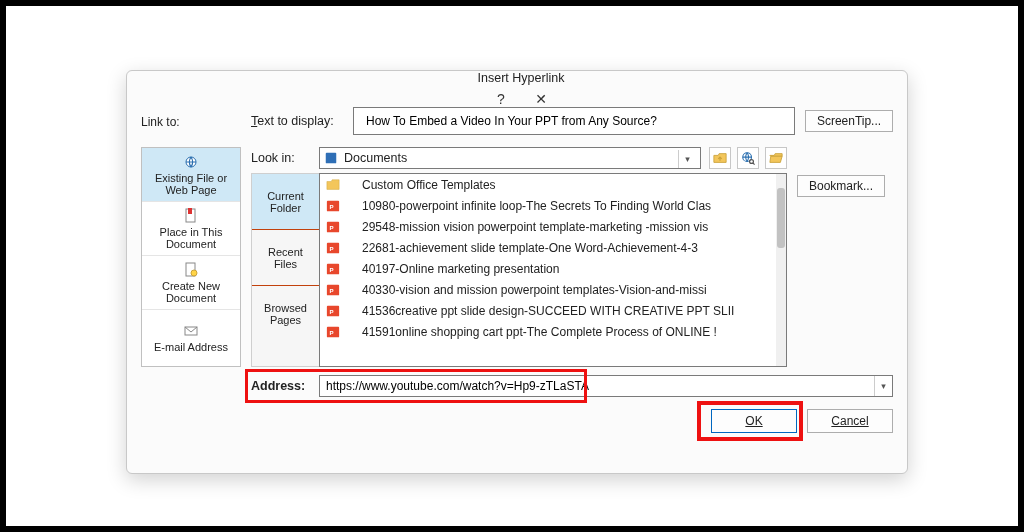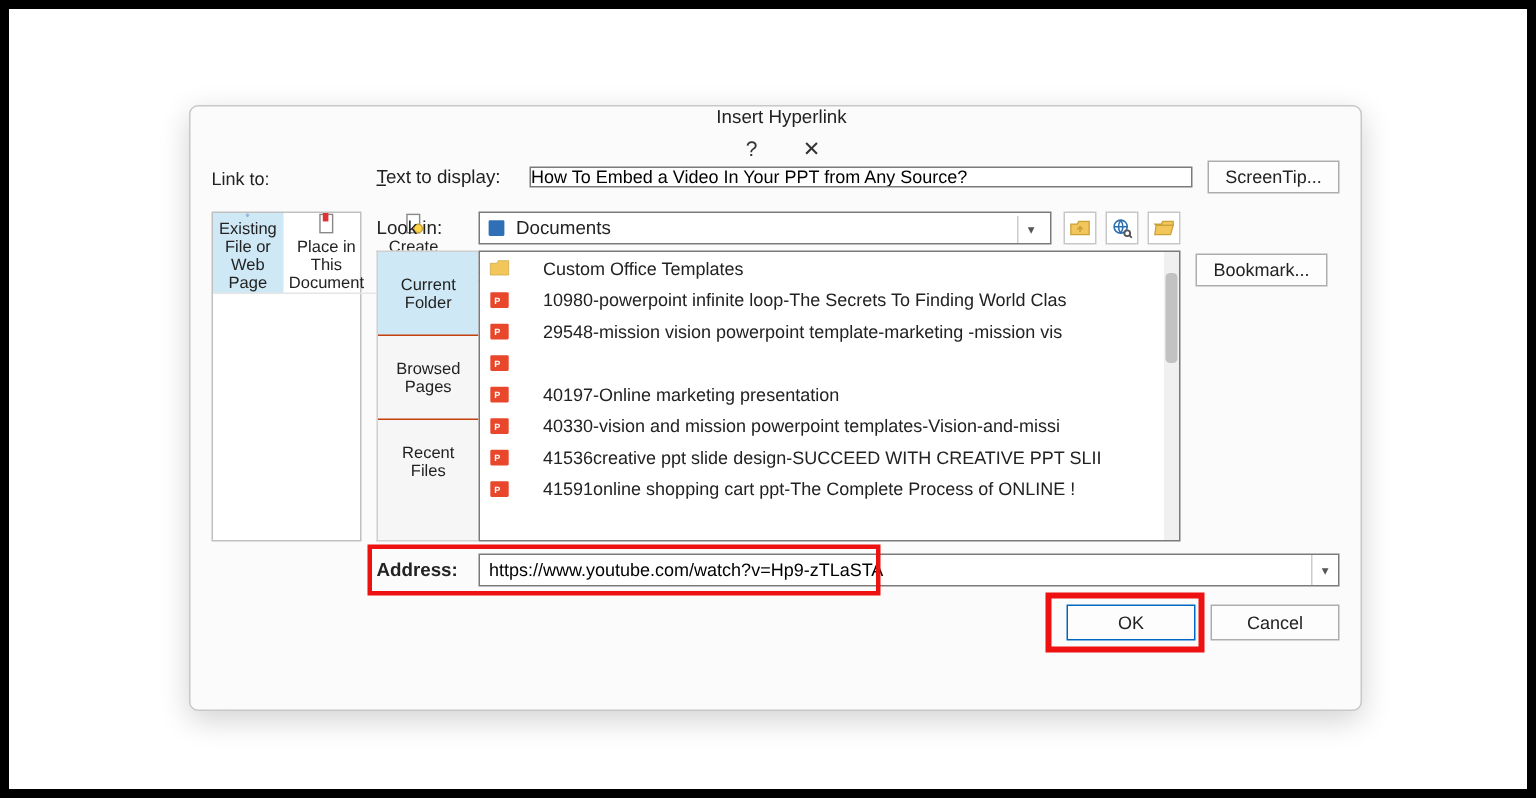--- a/index.html
+++ b/index.html
@@ -15,29 +15,29 @@
   .titlebar { display:flex; align-items:center; justify-content:space-between; height:32px; padding:0 6px 0 14px;flex-direction:column; }
   .titlebar-btns { display:flex; }
   .titlebar-btn { width:40px; height:28px; display:flex; align-items:center; justify-content:center; color:#333; font-size:14px; }
 
   .content { padding:4px 14px 10px 14px; }
 
   .rowA { display:flex; align-items:center; gap:10px; }
   .linkto-cell { width:100px; padding-top:2px; font-size:12px; }
   .text-label { width:92px; text-align:left; }
   .text-input {
-    flex:1; height:14px; border:1px solid #7a7a7a; padding:2px 0; font-size:12px; background:#fff;
+    flex:1; height:28px; border:1px solid #7a7a7a; padding:2px 12px; font-size:12px; background:#fff;
   }
   .side-btn {
     width:88px; height:22px; border:1px solid #adadad; background:#fdfdfd; font-size:12px;
     display:flex; align-items:center; justify-content:center;
   }
 
   .rowB { display:flex; height:220px; margin-top:12px; gap:10px; }
-  .tabs-col { width:100px; display:flex; flex-direction:row; border:1px solid #c0c0c0; background:#fff; }
+  .tabs-col { width:100px; display:flex; flex-direction:column; border:1px solid #c0c0c0; background:#fff; }
   .tab {
     height:54px; display:flex; flex-direction:column; align-items:center; justify-content:center;
     gap:2px; border-bottom:1px solid #e5e5e5; font-size:11px; line-height:12px; text-align:center; padding:0 4px;
   }
   .tab:last-child { border-bottom:none; flex:1; }
   .tab.active { background:#cfe8f6; }
   .tab .ico { width:16px; height:16px; }
 
   .mid-col { flex:1; display:flex; flex-direction:column; gap:4px; }
   .lookin-row { display:flex; align-items:center; gap:8px; }
@@ -62,21 +62,21 @@
 
   .rowC { display:flex; align-items:center; gap:10px; margin-top:8px; position:relative; }
   .addr-area { flex:1; display:flex; align-items:center; gap:8px; }
   .addr-label-cell { width:60px;font-weight:bold; }
   .addr-combo { flex:1; height:22px; border:1px solid #7a7a7a; background:#fff; display:flex; align-items:center; position:relative; }
   .addr-input { border:none; outline:none; height:20px; padding:0 6px; font-size:12px; flex:1; font-family:inherit; }
   .addr-caret { width:18px; height:20px; border-left:1px solid #ccc; display:flex; align-items:center; justify-content:center; font-size:9px; color:#555; }
   .addr-highlight { position:absolute; border:3px solid #e11; pointer-events:none; }
 
   .btn-row { display:flex; gap:10px; justify-content:flex-end; margin-top:12px; position:relative; }
-  .dlg-btn { width:86px; height:24px; border:1px solid #adadad; background:#fdfdfd; font-size:12px; display:flex; align-items:center; justify-content:center; }
+  .dlg-btn { width:86px; height:24px; border:1px solid #adadad; background:#fdfdfd; font-size:12px; display:flex; align-items:center; justify-content:center;text-decoration:underline; }
   .dlg-btn.primary { border:1px solid #0067c0; }
   .ok-highlight { position:absolute; border:4px solid #e11; pointer-events:none; }
 
   .u-underline-first::first-letter { text-decoration:underline; }
 
   
   svg { display:block; }
   .folder-ico path { fill:#f3c65b; stroke:#caa23a; stroke-width:0.5; }
   .ppt-ico rect { fill:#e8472c; }
   .ppt-ico text { fill:#fff; font:bold 7px sans-serif; }
@@ -176,22 +176,22 @@
                   <path d="M1 5h5l1-2h8v3H2z"></path>
                   <path d="M2 6h13l-2 7H1z" fill="#ffe08a" stroke="#caa23a"></path>
                 </svg>
               </div>
           </div>
         </div>
 
         <div class="browse-row">
           <div class="subtabs">
             <div class="subtab active">Current Folder</div>
+            <div class="subtab">Recent Files</div>
             <div class="subtab">Browsed Pages</div>
-            <div class="subtab">Recent Files</div>
           </div>
           <div class="file-list">
             <div class="file-list-inner" id="file-list-inner">
                 <div class="file-row">
                   <svg width="14" height="14" viewBox="0 0 16 16" class="folder-ico">
                     <path d="M1 4h5l1-2h8v11H1z"></path>
                   </svg>
                   <span>Custom Office Templates</span>
                 </div>
                 <div class="file-row">
@@ -206,20 +206,21 @@
                     <rect x="1" y="2" width="14" height="12" rx="1"></rect>
                     <text x="4" y="11">P</text>
                   </svg>
                   <span>29548-mission vision powerpoint template-marketing -mission vis</span>
                 </div>
                 <div class="file-row">
                   <svg width="14" height="14" viewBox="0 0 16 16" class="ppt-ico">
                     <rect x="1" y="2" width="14" height="12" rx="1"></rect>
                     <text x="4" y="11">P</text>
                   </svg>
+                  <span>22681-achievement slide template-One Word-Achievement-4-3</span>
                 </div>
                 <div class="file-row">
                   <svg width="14" height="14" viewBox="0 0 16 16" class="ppt-ico">
                     <rect x="1" y="2" width="14" height="12" rx="1"></rect>
                     <text x="4" y="11">P</text>
                   </svg>
                   <span>40197-Online marketing presentation</span>
                 </div>
                 <div class="file-row">
                   <svg width="14" height="14" viewBox="0 0 16 16" class="ppt-ico">

